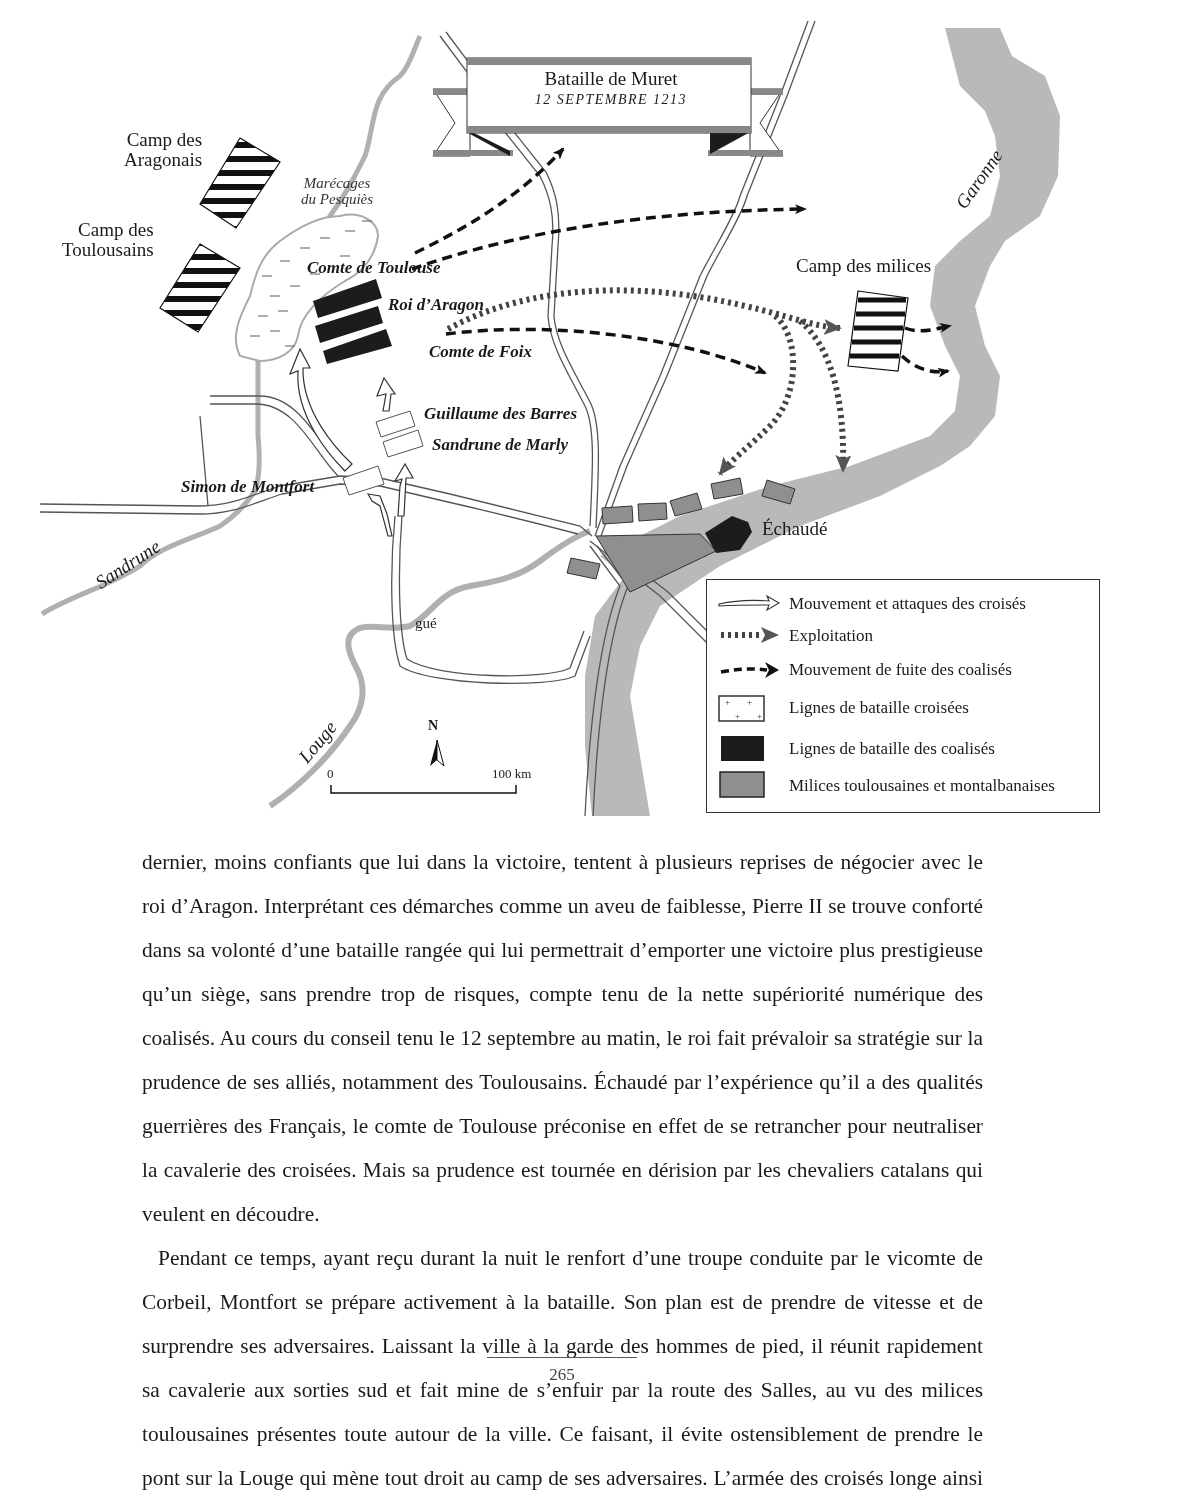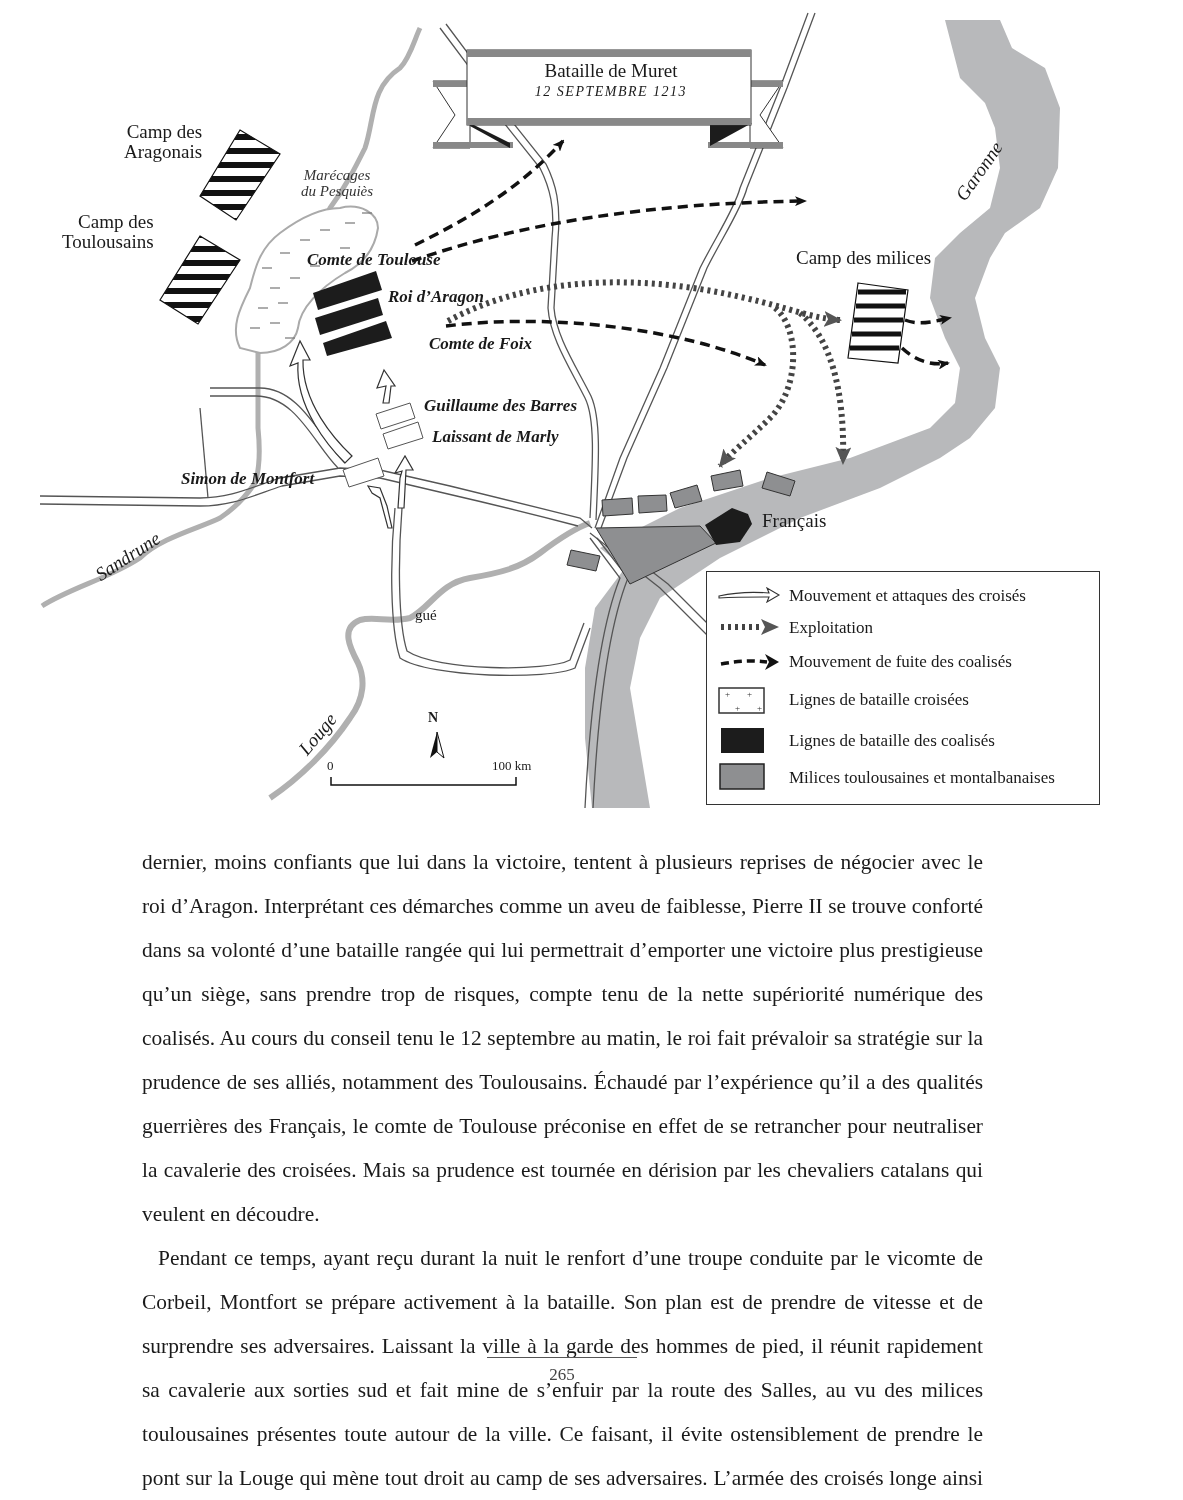--- a/index.html
+++ b/index.html
@@ -1,18 +1,18 @@
 <!DOCTYPE html>
 <html><head>
 <meta charset="utf-8">
 <style>
   html, body { margin: 0; padding: 0; background: #ffffff; }
   body { width: 1183px; height: 1500px; position: relative; overflow: hidden;
          font-family: "Liberation Serif", "DejaVu Serif", serif; color: #1a1a1a; }
-  #map { position: absolute; left: 0; top: 8px; width: 1183px; height: 810px; }
+  #map { position: absolute; left: 0; top: 16px; width: 1183px; height: 810px; }
   .maplbl { position: absolute; font-family: "Liberation Serif", serif; color: #1a1a1a; white-space: nowrap; line-height: 1.05; }
   .reg { font-size: 19px; }
   .ital { font-style: italic; }
   .boldital { font-style: italic; font-weight: bold; font-size: 17px; }
   .small-ital { font-style: italic; font-size: 15px; color: #333; text-align: center; margin-left: 16px; }
   .title-box { position: absolute; left: 470px; top: 52px; width: 282px; text-align: center; }
   .title-main { font-size: 19px; display: block; }
   .title-sub { font-size: 14px; letter-spacing: 1.5px; display: block; margin-top: 2px; font-style: italic; }
   .legend { position: absolute; left: 706px; top: 563px; width: 394px; height: 234px;
             border: 1.5px solid #333; background: #fff; box-sizing: border-box; }
@@ -182,25 +182,25 @@
     <div>Toulousains</div>
   </div>
   <div class="maplbl small-ital" style="left:285px;top:160px;">
     <div>Marécages</div>
     <div>du Pesquiès</div>
   </div>
   <div class="maplbl boldital" style="left:307px;top:243px;">Comte de Toulouse</div>
   <div class="maplbl boldital" style="left:388px;top:280px;">Roi d’Aragon</div>
   <div class="maplbl boldital" style="left:389px;top:327px;margin-left:40px;">Comte de Foix</div>
   <div class="maplbl boldital" style="left:424px;top:389px;">Guillaume des Barres</div>
-  <div class="maplbl boldital" style="left:432px;top:420px;">Laissant de Marly</div>
+  <div class="maplbl boldital" style="left:432px;top:420px;">Sandrune de Marly</div>
   <div class="maplbl boldital" style="left:181px;top:462px;">Simon de Montfort</div>
   <div class="maplbl reg" style="left:796px;top:240px;text-align:center;">Camp des milices</div>
   <div class="maplbl ital" style="left:952px;top:185px;font-size:19px;transform:rotate(-55deg);transform-origin:left top;">Garonne</div>
-  <div class="maplbl reg" style="left:762px;top:503px;">Français</div>
+  <div class="maplbl reg" style="left:762px;top:503px;">Échaudé</div>
   <div class="maplbl ital" style="left:92px;top:560px;font-size:19px;transform:rotate(-33deg);transform-origin:left top;">Sandrune</div>
   <div class="maplbl ital" style="left:295px;top:738px;font-size:19px;transform:rotate(-50deg);transform-origin:left top;">Louge</div>
   <div class="maplbl" style="left:415px;top:600px;font-size:15px;">gué</div>
   <div class="maplbl" style="left:428px;top:703px;font-size:14px;font-weight:bold;">N</div>
   <div class="maplbl" style="left:327px;top:751px;font-size:13px;">0</div>
   <div class="maplbl" style="left:492px;top:751px;font-size:13px;">100 km</div>
 
   
   <div class="legend">
     <div class="leg-sym" style="top:14px;">

